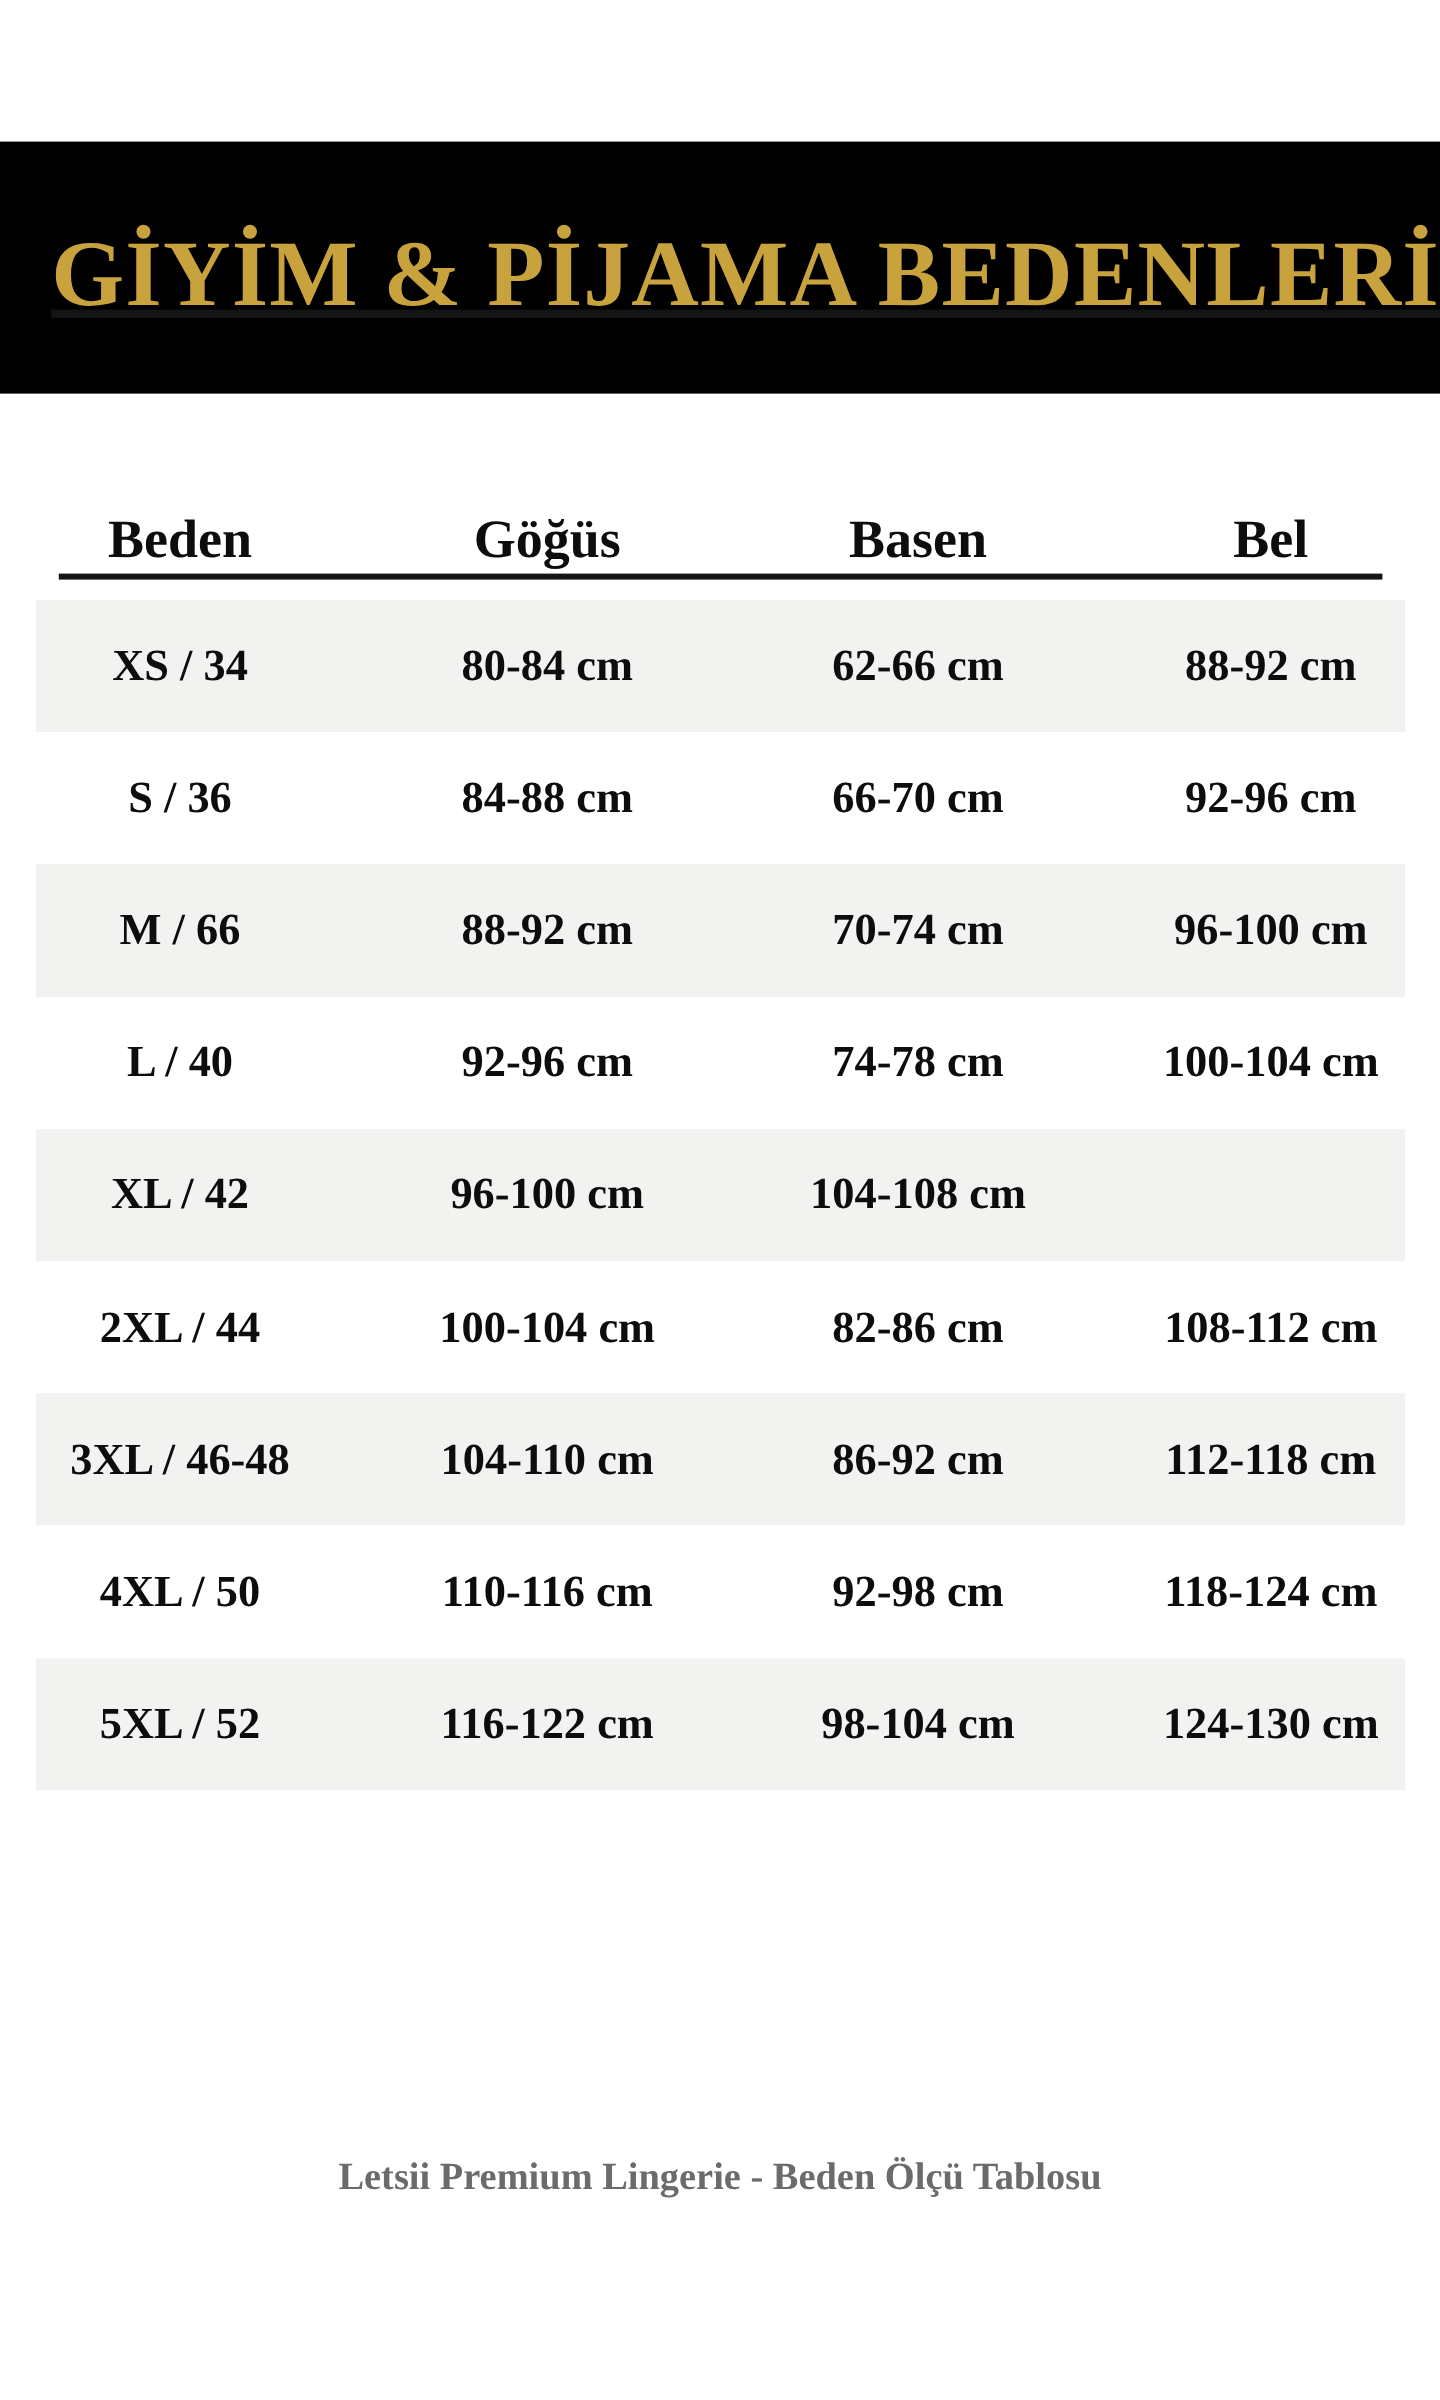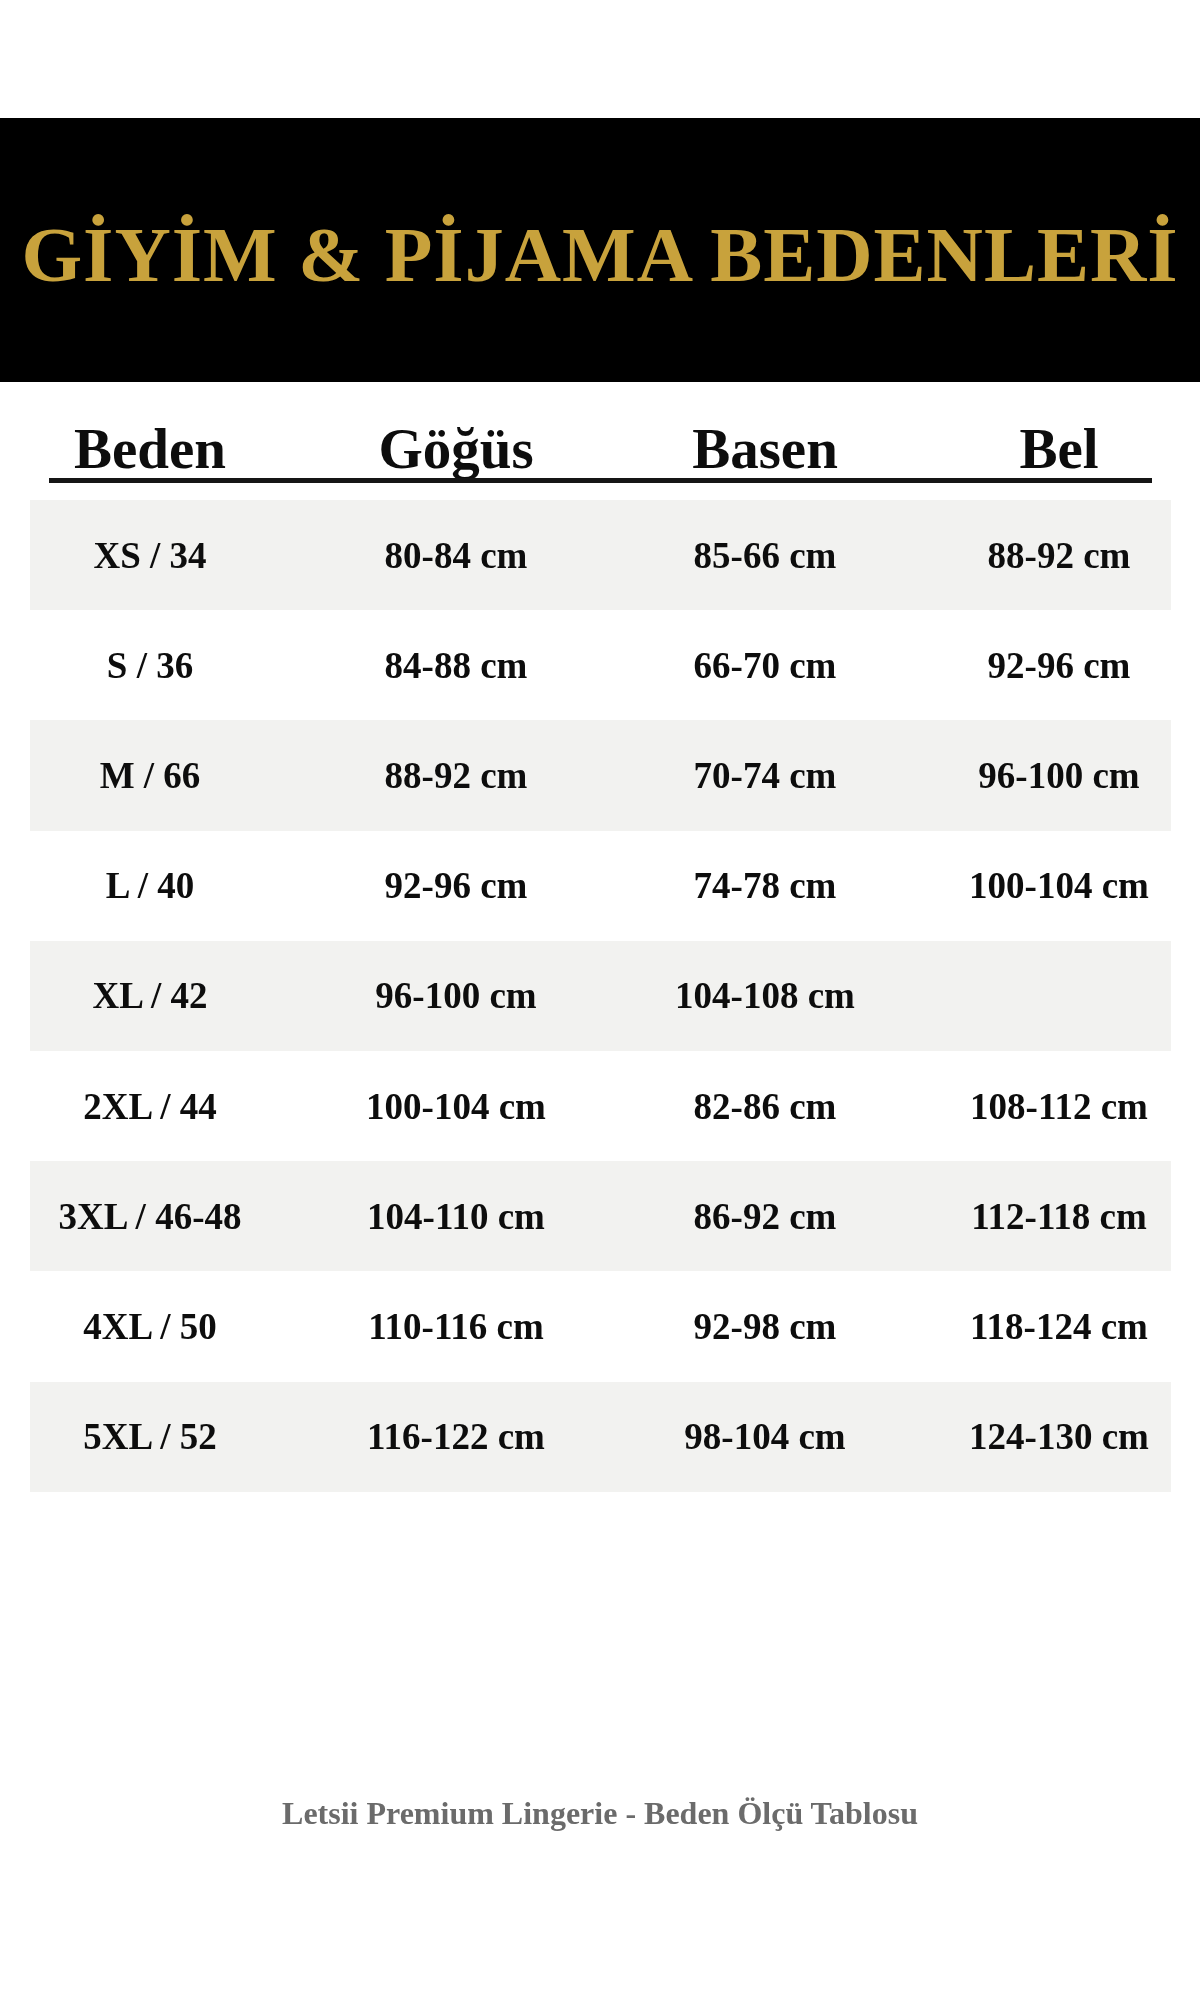--- a/index.html
+++ b/index.html
@@ -7,39 +7,39 @@
     position:relative;
     width:1200px;height:2000px;
     margin:0 auto;
     background:#ffffff;
     font-family:"Liberation Serif", serif;
     color:var(--text,#141414);
     overflow:hidden;
   }
   
   .banner{
-    position:absolute;top:118px;left:0;width:100%;height:264px;
+    position:absolute;top:118px;left:0;width:100%;height:210px;
     background:var(--banner-bg,#000);
-    display:flex;align-items:center;justify-content:center;
+    display:flex;align-items:center;justify-content:flex-end;text-decoration:underline;
   }
   .banner h1{
     margin:0;padding-top:10px;
     font-size:78px;font-weight:700;letter-spacing:1px;
     color:var(--gold,#C8A23C);
     white-space:nowrap;
   }
   
   .thead{
     position:absolute;top:420px;left:0;width:100%;height:52px;
     display:grid;grid-template-columns:25% 26% 25.5% 23.5%;
     align-items:end;
   }
   .thead .hcell{
     text-align:center;
-    font-size:57px;font-weight:700;line-height:1;
+    font-size:45px;font-weight:700;line-height:1;
     color:#0d0d0d;
   }
   .rule{
     position:absolute;top:478px;left:49px;width:1103px;height:5px;
     background:#151515;
   }
   
   .tbody{position:absolute;top:500px;left:0;width:100%;}
   .row{
     position:relative;
@@ -83,21 +83,21 @@
     <span class="hcell">Basen</span>
     <span class="hcell">Bel</span>
   </div>
 
   <div class="rule"></div>
 
   <div class="tbody" id="rows">
       <div class="row shaded">
     <span class="cell">XS / 34</span>
     <span class="cell">80-84 cm</span>
-    <span class="cell">85-66 cm</span>
+    <span class="cell">62-66 cm</span>
     <span class="cell">88-92 cm</span>
   </div>
       <div class="row">
     <span class="cell">S / 36</span>
     <span class="cell">84-88 cm</span>
     <span class="cell">66-70 cm</span>
     <span class="cell">92-96 cm</span>
   </div>
       <div class="row shaded">
     <span class="cell">M / 66</span>

